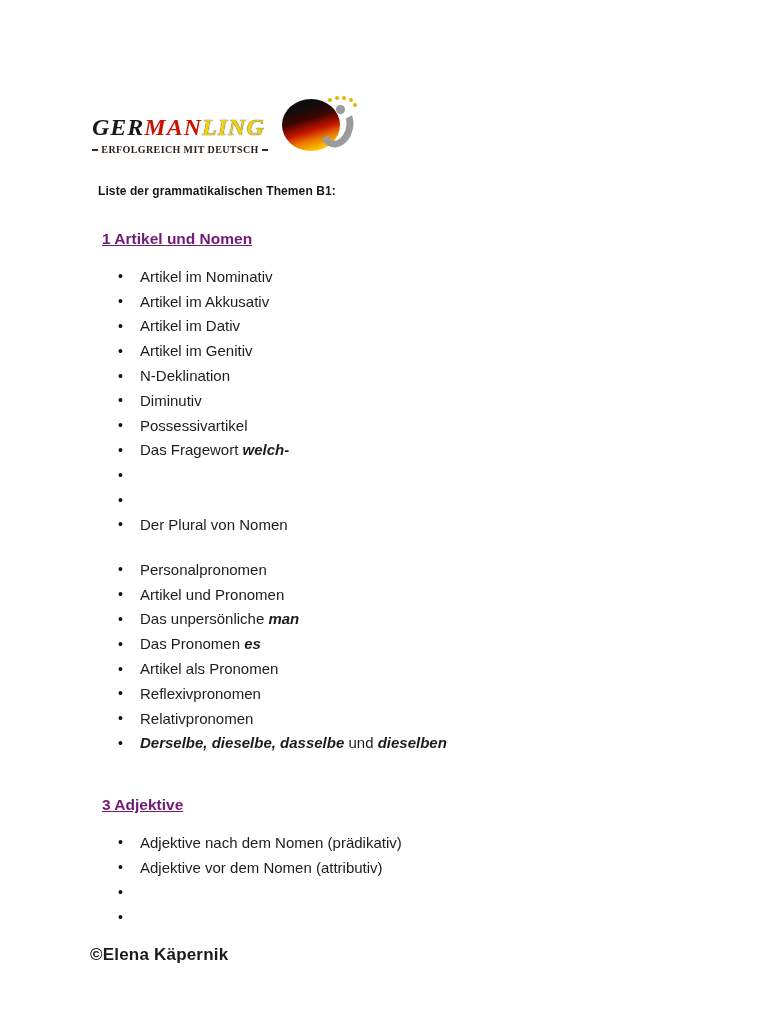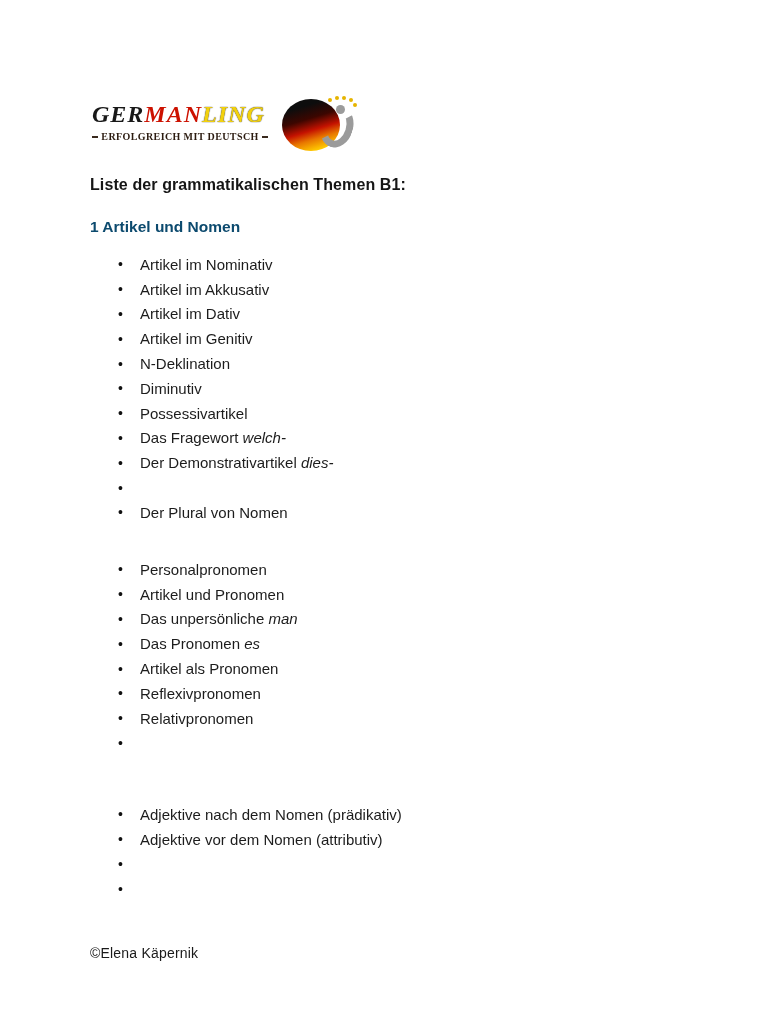--- a/index.html
+++ b/index.html
@@ -5,21 +5,21 @@
   html,body{margin:0;padding:0;}
   body{
     width:768px;height:1024px;background:#ffffff;
     font-family:"Liberation Sans",sans-serif;color:#161616;
     position:relative;overflow:hidden;
   }
   .page{position:absolute;inset:0;background:#ffffff;}
 
   
   .logo{position:absolute;left:92px;top:95px;display:flex;align-items:flex-start;}
-  .logo-textblock{margin-top:7px;}
+  .logo-textblock{margin-top:20px;}
   .wordmark{
     font-family:"Liberation Serif",serif;font-style:italic;font-weight:bold;
     font-size:24px;line-height:1;letter-spacing:1px;white-space:nowrap;
   }
   .wordmark .outlined{text-shadow:0 0 1px #555, 0 0 1px #555;}
   .tagline-row{display:flex;align-items:center;margin-top:5px;width:176px;}
   .rule{height:2px;background:#3a2a1e;flex:1 1 auto;}
   .tagline{
     font-family:"Liberation Serif",serif;font-weight:bold;font-size:10px;
     letter-spacing:.4px;color:#2b1b10;padding:0 3px;white-space:nowrap;flex:0 0 auto;
@@ -34,34 +34,34 @@
     border:7px solid #9b9b9b;border-left-color:transparent;border-top-color:transparent;
     transform:rotate(18deg);box-sizing:border-box;
   }
   .figure-head{position:absolute;right:13px;top:10px;width:9px;height:9px;border-radius:50%;background:#9b9b9b;}
   .dot{position:absolute;width:4px;height:4px;border-radius:50%;background:#e6b400;}
   .dot1{right:26px;top:3px}.dot2{right:19px;top:1px}.dot3{right:12px;top:1px}
   .dot4{right:5px;top:3px}.dot5{right:1px;top:8px}
 
   
   .doc-title{
-    position:absolute;left:90px;top:176px;margin:0;
-    font-size:16px;font-weight:bold;color:#161616;letter-spacing:.1px;
+    position:absolute;left:90px;top:176px;margin:8px;
+    font-size:12px;font-weight:bold;color:#161616;letter-spacing:.1px;
   }
   .section{position:absolute;left:90px;width:580px;}
   .section-1{top:219px}.section-2{top:540px}.section-3{top:785px}
-  .section h2{margin:0;font-size:15.5px;font-weight:bold;line-height:16px;color:#0c4a6e;}
+  .section h2{margin:12px;font-size:15.5px;font-weight:bold;line-height:16px;color:#701a75;text-decoration:underline;}
   .section ul{list-style:none;margin:17px 0 0 0;padding:0;}
   .section li{display:flex;align-items:center;height:24.8px;font-size:15px;color:#1c1c1c;}
   .bullet{flex:none;width:22px;margin-left:28px;font-size:14px;color:#111;}
   .li-text{white-space:nowrap;}
-  .li-text .bi{font-weight:normal;font-style:italic;}
+  .li-text .bi{font-weight:bold;font-style:italic;}
   .footer{
     position:absolute;left:90px;top:945px;
-    font-size:14px;font-weight:normal;color:#1a1a1a;letter-spacing:.2px;
+    font-size:17px;font-weight:bold;color:#1a1a1a;letter-spacing:.2px;
   }
 </style>
 </head>
 <body>
 
 <div class="page">
 
   <div class="logo">
     <div class="logo-textblock">
       <div class="wordmark" id="wordmark"><span style="color: rgb(24, 24, 24);">GER</span><span style="color: rgb(204, 17, 0);">MAN</span><span class="outlined" style="color: rgb(242, 209, 14);">LING</span></div>
@@ -116,21 +116,20 @@
           <li>
             <span class="bullet">•</span>
             <span class="li-text"><span>Possessivartikel</span></span>
           </li>
           <li>
             <span class="bullet">•</span>
             <span class="li-text"><span>Das Fragewort </span><span class="bi">welch-</span></span>
           </li>
           <li>
             <span class="bullet">•</span>
-            <span class="li-text"><span>Der Demonstrativartikel </span><span class="bi">dies-</span></span>
           </li>
           <li>
             <span class="bullet">•</span>
           </li>
           <li>
             <span class="bullet">•</span>
             <span class="li-text"><span>Der Plural von Nomen</span></span>
           </li>
         </ul>
       </section>
@@ -159,24 +158,26 @@
           <li>
             <span class="bullet">•</span>
             <span class="li-text"><span>Reflexivpronomen</span></span>
           </li>
           <li>
             <span class="bullet">•</span>
             <span class="li-text"><span>Relativpronomen</span></span>
           </li>
           <li>
             <span class="bullet">•</span>
+            <span class="li-text"><span class="bi">Derselbe, dieselbe, dasselbe</span><span> und </span><span class="bi">dieselben</span></span>
           </li>
         </ul>
       </section>
       <section class="section section-3">
+        <h2>3 Adjektive</h2>
         <ul>
           <li>
             <span class="bullet">•</span>
             <span class="li-text"><span>Adjektive nach dem Nomen (prädikativ)</span></span>
           </li>
           <li>
             <span class="bullet">•</span>
             <span class="li-text"><span>Adjektive vor dem Nomen (attributiv)</span></span>
           </li>
           <li>

